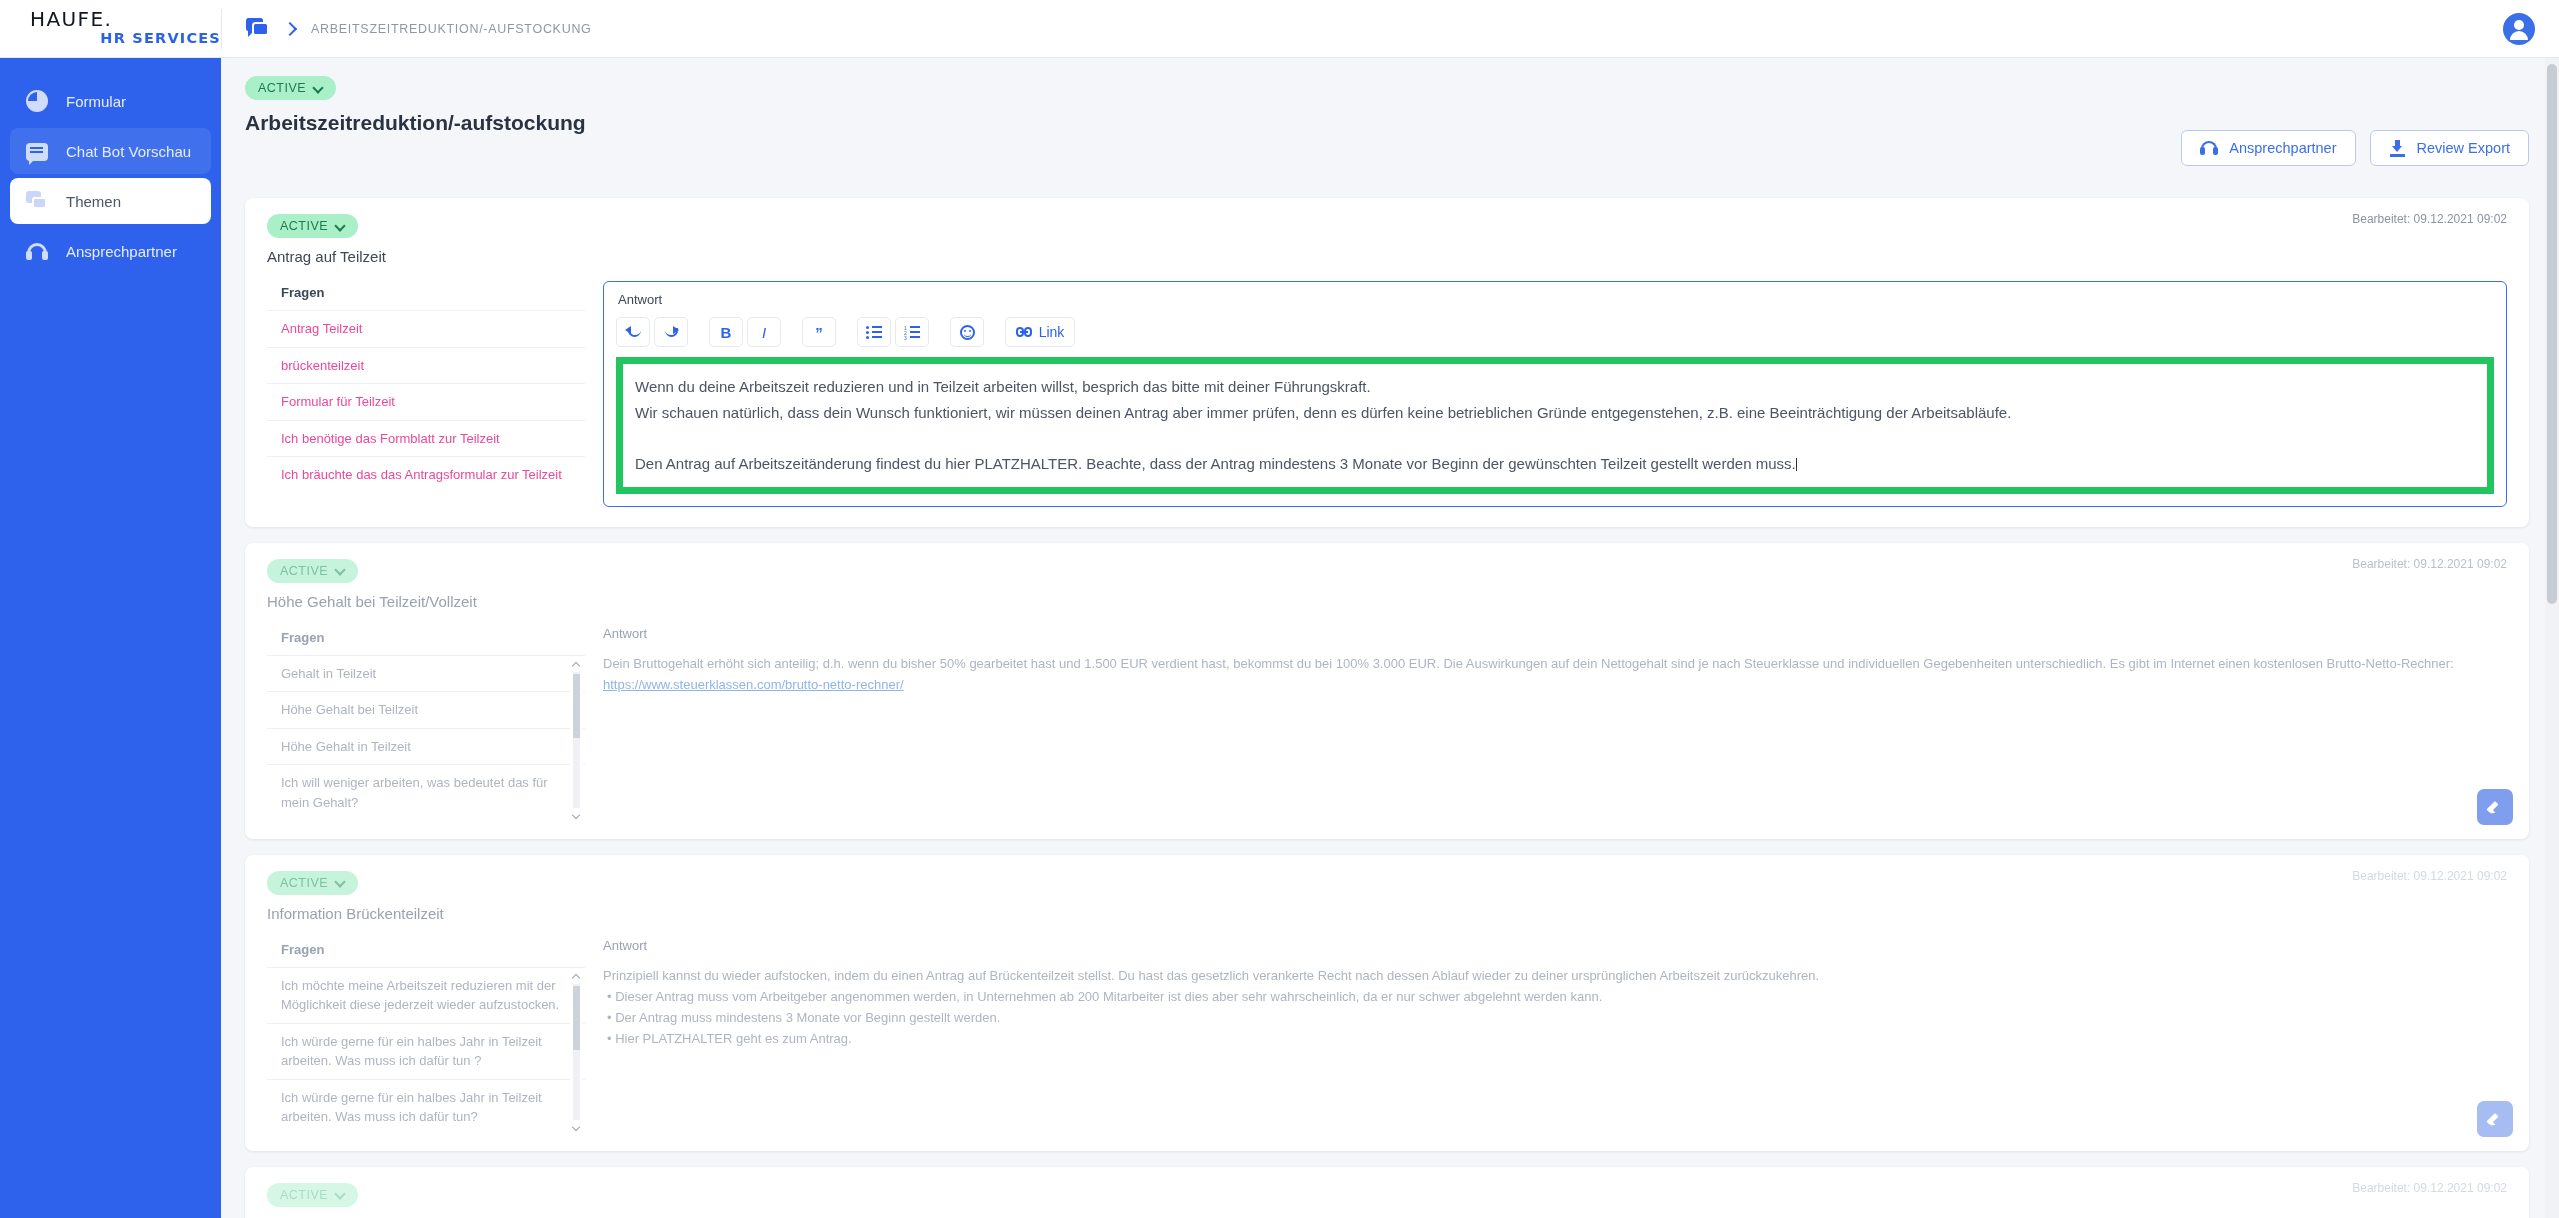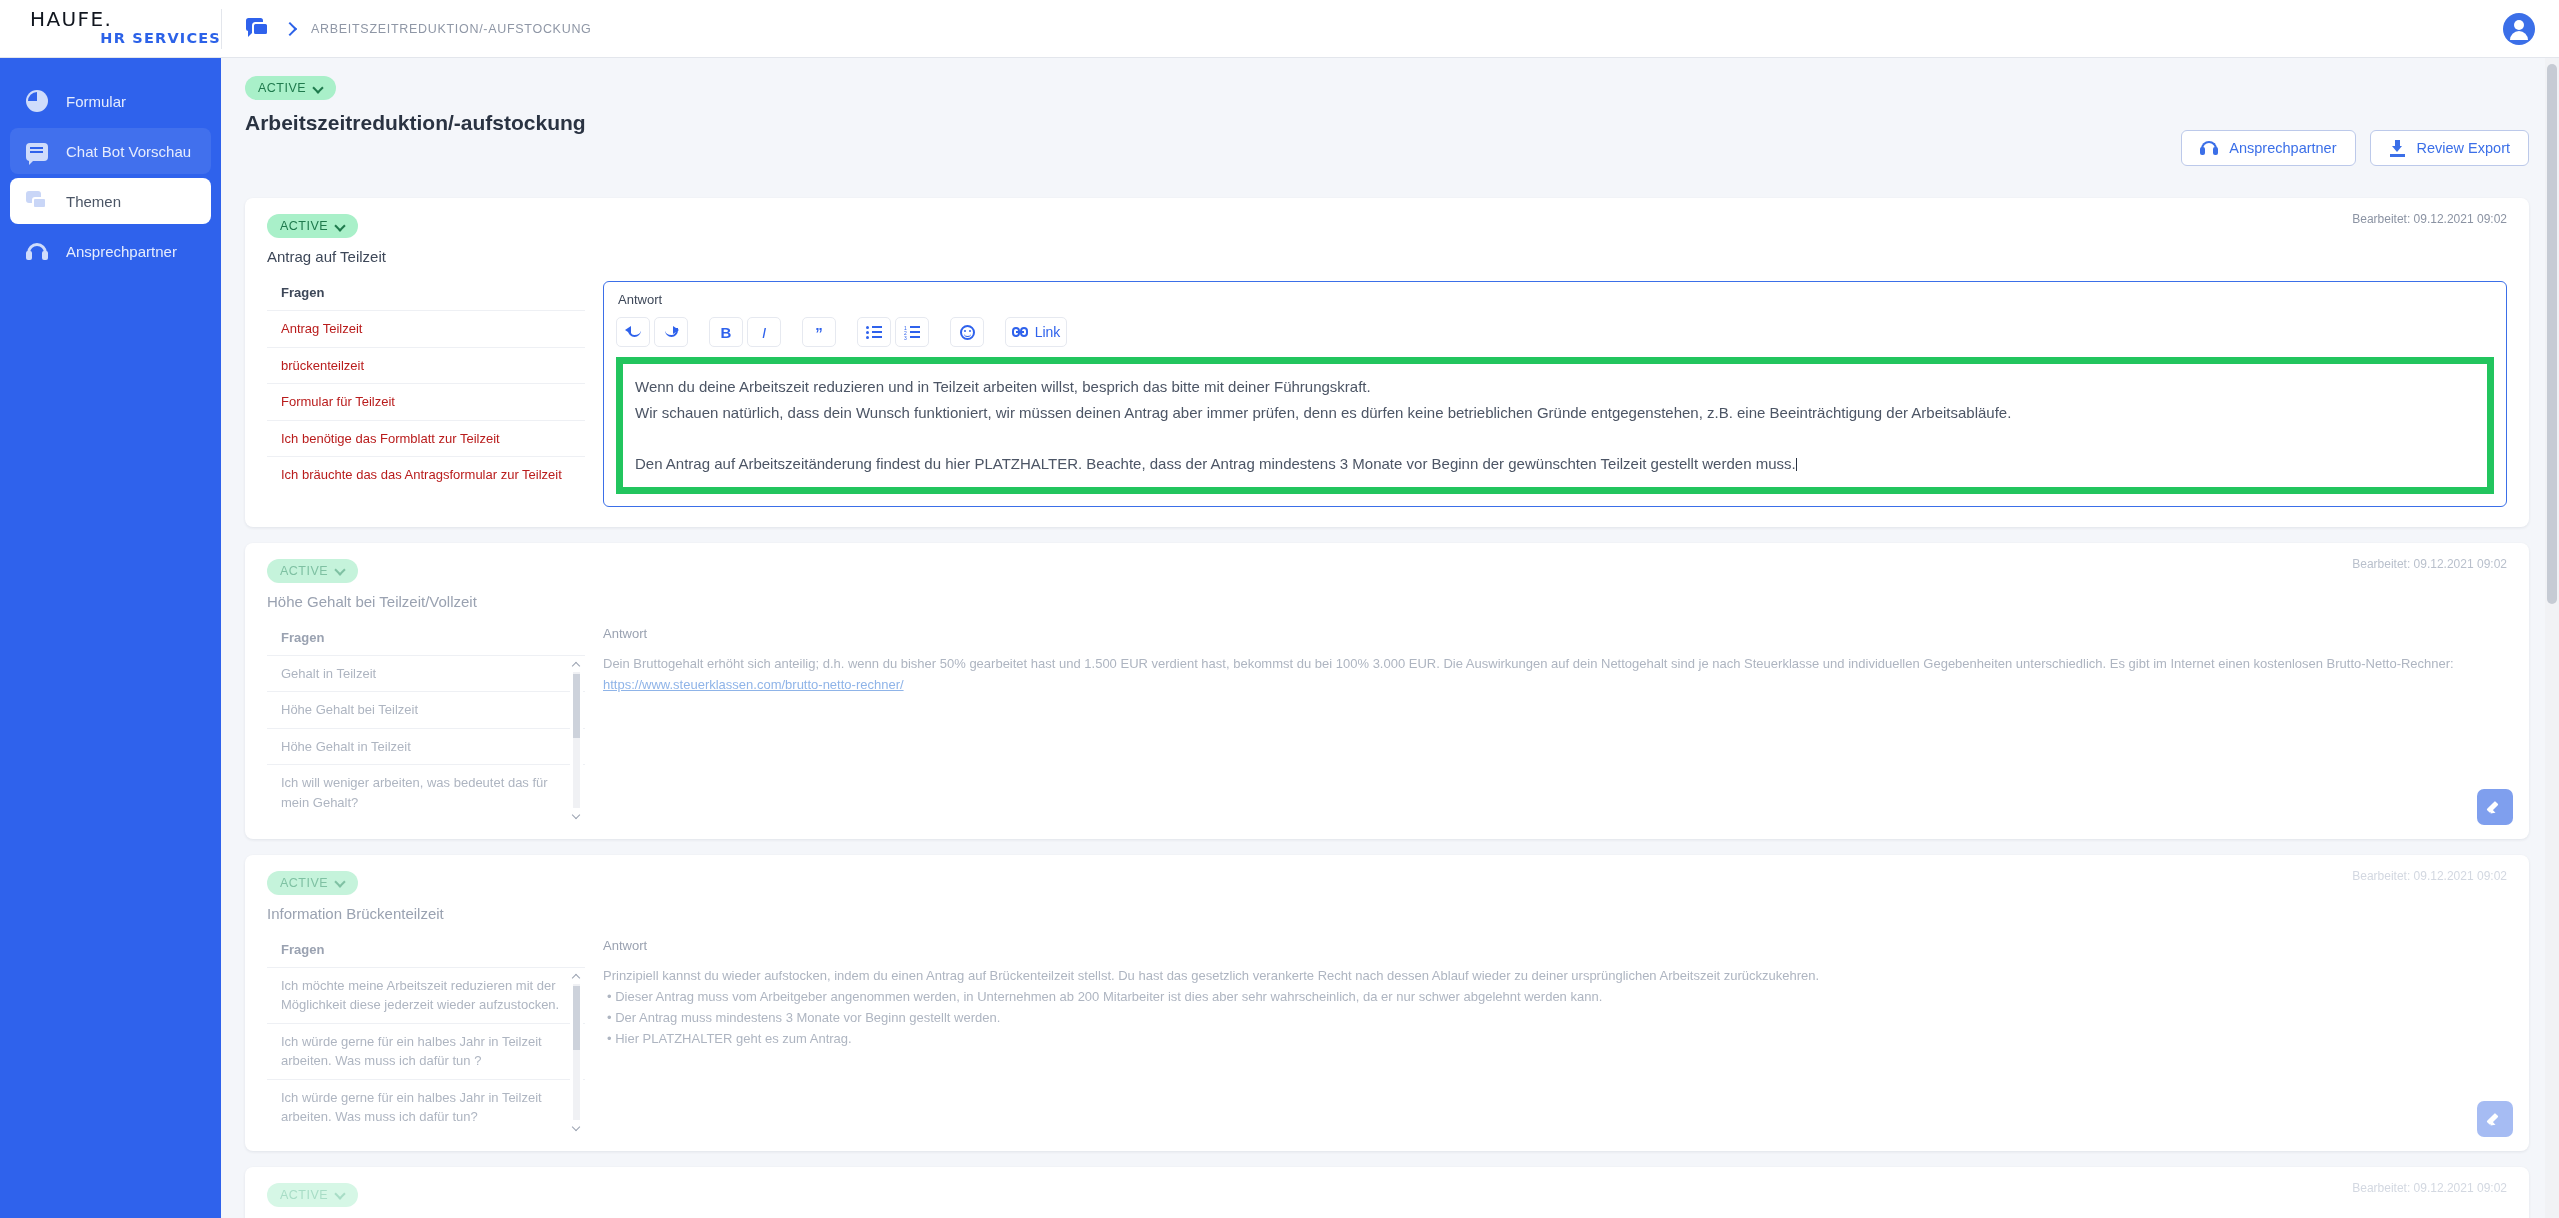--- a/index.html
+++ b/index.html
@@ -127,21 +127,21 @@
   .card-title.faded { color:#9aa2b1; }
   .card-title.faded2 { color:#c3c9d4; }
   .card-body { display:flex; gap: 18px; margin-top: 16px; }
 
   .qcol { width: 318px; flex: 0 0 318px; position:relative; }
   .col-head { font-size: 13px; font-weight:bold; color:#3d4758; padding: 4px 0 10px 14px; }
   .col-head.faded { color:#9aa2b1; }
   .qlist { position:relative; }
   .qlist.scrollable { height: 164px; overflow:hidden; }
   .qitem {
-    font-size: 13px; color:#b91c1c; line-height:1.5;
+    font-size: 13px; color:#ec4899; line-height:1.5;
     padding: 8px 14px; border-top: 1px solid #eef0f4; cursor:pointer;
   }
   .qitem.faded { color:#aeb5c1; }
   .qscroll { position:absolute; right:2px; top:0; width:13px; height:164px; background:#fff; }
   .qscroll .trough { position:absolute; left:3px; top:14px; width:7px; height:136px; background:#f0f1f4; }
   .qscroll .thumb { position:absolute; left:3px; top:16px; width:7px; height:64px; background:#cdd2db; }
   .qscroll .ar { position:absolute; left:2px; width:9px; height:9px; }
   .qscroll .ar.up { top:3px; }
   .qscroll .ar.dn { bottom:3px; }
   .qscroll .ar::before{content:"";position:absolute;left:1px;top:2px;width:5px;height:5px;
@@ -162,21 +162,21 @@
     padding: 10px 12px 12px 12px; background:#fff; flex:1;
   }
   .editor .a-label { font-size: 13px; color:#3d4758; padding: 0 0 10px 2px; }
   .toolbar { display:flex; align-items:center; gap: 6px; padding-bottom: 10px; }
   .tb-grp { display:flex; gap:4px; }
   .tb-btn {
     width: 34px; height: 30px; border:1px solid #e6e9f0; border-radius:5px;
     background:#fff; display:flex; align-items:center; justify-content:center;
     color:#2f62ec; font-size:15px; cursor:pointer; position:relative;
   }
-  .tb-btn.wide { width: 62px; gap: 7px; font-size: 14px; }
+  .tb-btn.wide { width: 70px; gap: 7px; font-size: 14px; }
   .tb-sep { width: 9px; }
   .arrow-u, .arrow-r { width:16px;height:14px;position:relative; }
   .arrow-u::before{content:"";position:absolute;left:3px;top:3px;width:11px;height:7px;
     border:2.2px solid #2f62ec;border-radius:0 0 9px 9px;border-top:none;border-right:none;}
   .arrow-u::after{content:"";position:absolute;left:0px;top:1px;width:0;height:0;
     border-top:4px solid transparent;border-bottom:4px solid transparent;border-right:6px solid #2f62ec;}
   .arrow-r::before{content:"";position:absolute;left:2px;top:3px;width:11px;height:7px;
     border:2.2px solid #2f62ec;border-radius:0 0 9px 9px;border-top:none;border-left:none;}
   .arrow-r::after{content:"";position:absolute;right:0px;top:1px;width:0;height:0;
     border-top:4px solid transparent;border-bottom:4px solid transparent;border-left:6px solid #2f62ec;}

